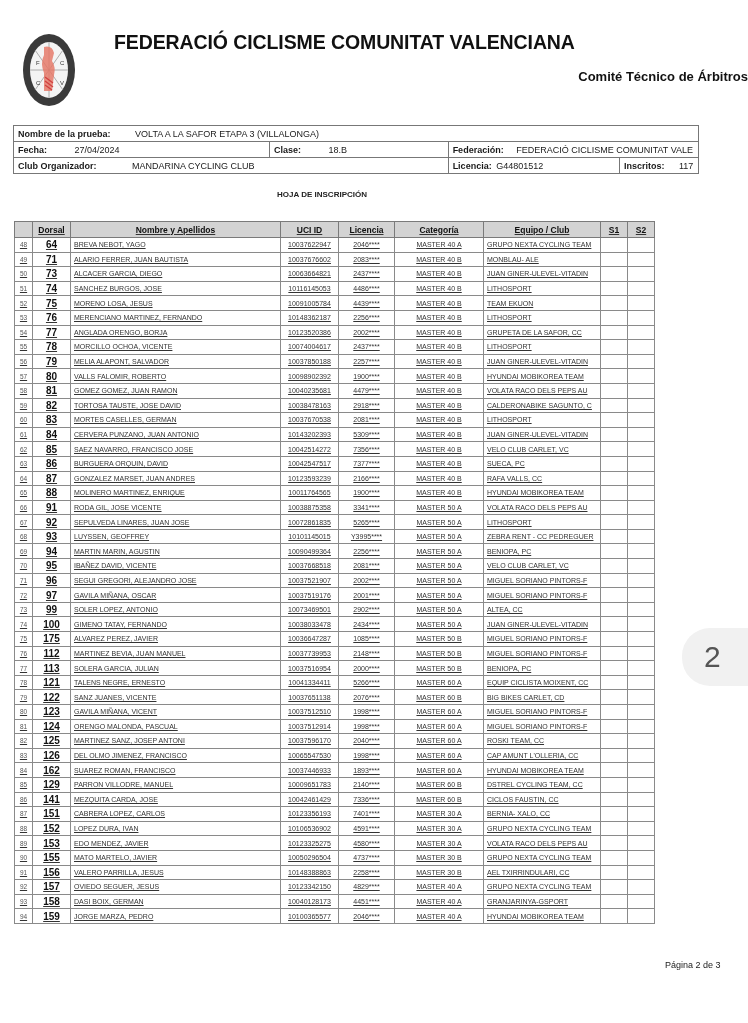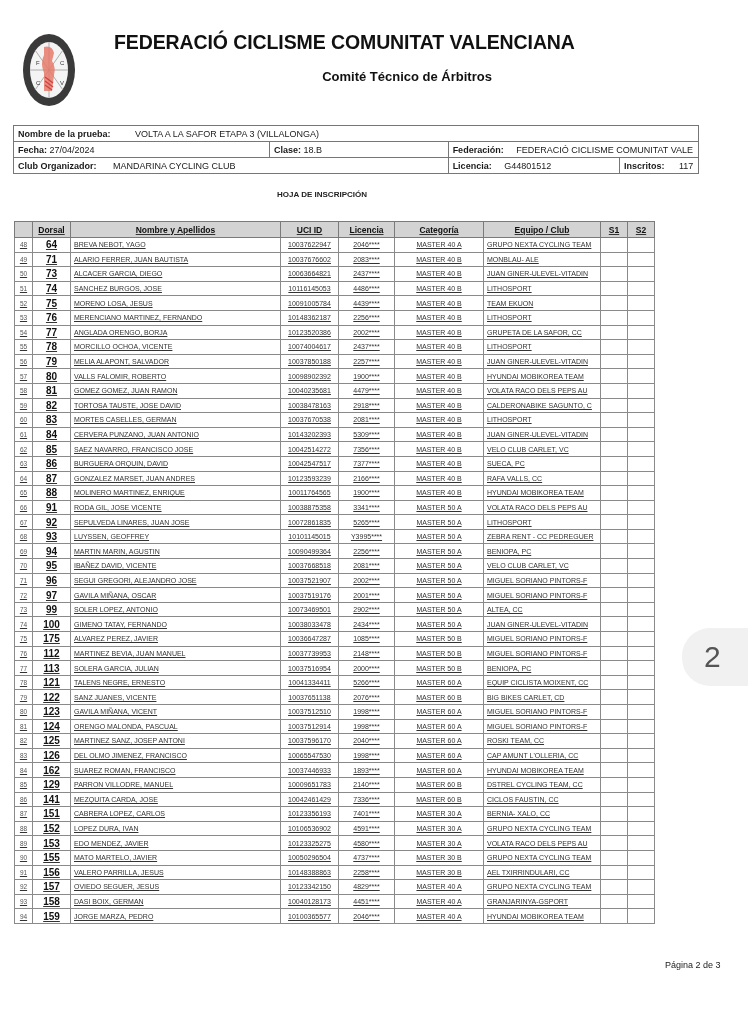--- a/index.html
+++ b/index.html
@@ -8,30 +8,30 @@
     font-family: "Liberation Sans", sans-serif; color: #1a1a1a; overflow: hidden;
   }
   .logo {
     position: absolute; left: 22px; top: 33px; width: 54px; height: 74px;
   }
   .title {
     position: absolute; left: 114px; top: 31px; font-size: 19.5px; font-weight: bold;
     letter-spacing: -0.1px; color: #111;
   }
   .subtitle {
-    position: absolute; left: 0; width: 748px; top: 69px; text-align: center;
+    position: absolute; left: 0; width: 748px; top: 69px; text-align: right;
     font-size: 13px; font-weight: bold; color: #111; padding-left: 66px; box-sizing: border-box;
   }
   .info {
     position: absolute; left: 13px; top: 125px; width: 686px; border: 1px solid #555;
     border-collapse: collapse; font-size: 9px;
   }
   .info td { border: 1px solid #777; height: 15px; padding: 0 0 0 4px; white-space: nowrap; overflow: hidden; }
   .info .lbl { font-weight: bold; }
-  .info .val { margin-left: 0; }
+  .info .val { margin-left: 25px; }
   .section-title {
     position: absolute; left: 0; width: 644px; top: 190px; text-align: center;
     font-size: 8px; font-weight: bold; color: #222;
   }
   .grid {
     position: absolute; left: 14px; top: 221px; border-collapse: collapse;
     table-layout: fixed; font-size: 7px; color: #333; text-decoration: underline;
   }
   .grid th {
     background: #d3d3d3; font-weight: bold; font-size: 8.5px; color: #111;
@@ -102,25 +102,25 @@
       <span class="val">18.B</span>
     </td>
     <td colspan="2">
       <span class="lbl">Federación:</span>
       <span class="val" style="margin-left:10px">FEDERACIÓ CICLISME COMUNITAT VALE</span>
     </td>
   </tr>
   <tr>
     <td colspan="2">
       <span class="lbl">Club Organizador:</span>
-      <span class="val" style="margin-left:14px">MANDARINA CYCLING CLUB</span>
+      <span class="val" style="margin-left:33px">MANDARINA CYCLING CLUB</span>
     </td>
     <td style="width:162px">
       <span class="lbl">Licencia:</span>
-      <span class="val" style="margin-left:10px">G44801512</span>
+      <span class="val" style="margin-left:2px">G44801512</span>
     </td>
     <td style="width:72px">
       <span class="lbl">Inscritos:</span>
       <span class="val" style="margin-left:12px">117</span>
     </td>
   </tr>
 </tbody>
   </table>
 
 <div class="section-title">HOJA DE INSCRIPCIÓN</div>

